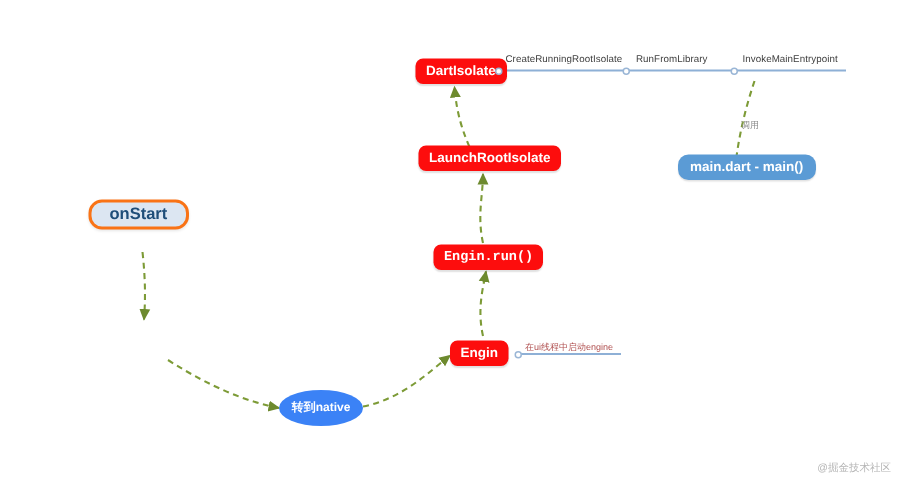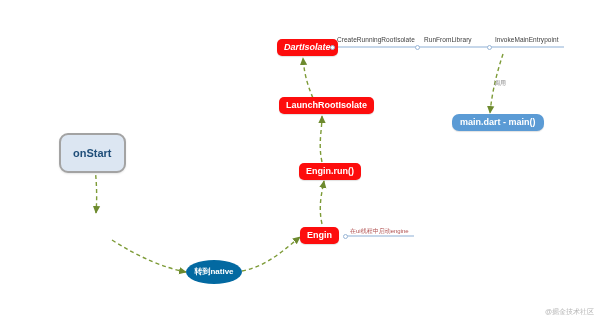--- a/index.html
+++ b/index.html
@@ -53,30 +53,30 @@
     border-radius: 7px;
     font-weight: bold;
     font-size: 9px;
     padding: 0 8px;
     height: 17px;
     box-shadow: 0 1px 1px rgba(0,0,0,0.12);
   }
   .node-lightblue {
     background: #dce6f2;
     color: #1f4e79;
-    border: 2px solid #a3a3a3;
+    border: 2px solid #f97316;
     border-radius: 9px;
     font-weight: bold;
     font-size: 11px;
     padding: 0 12px;
-    height: 40px;
+    height: 20px;
     box-shadow: 0 1px 2px rgba(0,0,0,0.10);
   }
   .node-ellipse {
-    background: #0369a1;
+    background: #3b82f6;
     color: #ffffff;
     border-radius: 50%;
     font-weight: bold;
     font-size: 8px;
     width: 56px;
     height: 24px;
   }
   .step-label {
     position: absolute;
     font-size: 6.5px;
@@ -154,33 +154,33 @@
 
 
   <div class="node node-ellipse" style="left:186px; top:260px;">
     <span>转到native</span>
   </div>
 
   <div class="node node-red" style="left:300px; top:227px;">
     <span>Engin</span>
   </div>
 
-  <div class="node node-red" style="left:299px; top:163px;">
+  <div class="node node-red" style="left:289px; top:163px;font-family:Liberation Mono, monospace;">
     <span>Engin.run()</span>
   </div>
 
   <div class="node node-red" style="left:279px; top:97px;">
     <span>LaunchRootIsolate</span>
   </div>
 
-  <div class="node node-red" style="left:277px; top:39px;font-style:italic;">
+  <div class="node node-red" style="left:277px; top:39px;">
     <span>DartIsolate</span>
   </div>
 
-  <div class="node node-blue" style="left:452px; top:114px;">
+  <div class="node node-blue" style="left:452px; top:103px;">
     <span>main.dart - main()</span>
   </div>
 
   <div class="step-label" style="left:337px; top:36px;">
     <span>CreateRunningRootIsolate</span>
   </div>
 
   <div class="step-label" style="left:424px; top:36px;">
     <span>RunFromLibrary</span>
   </div>

